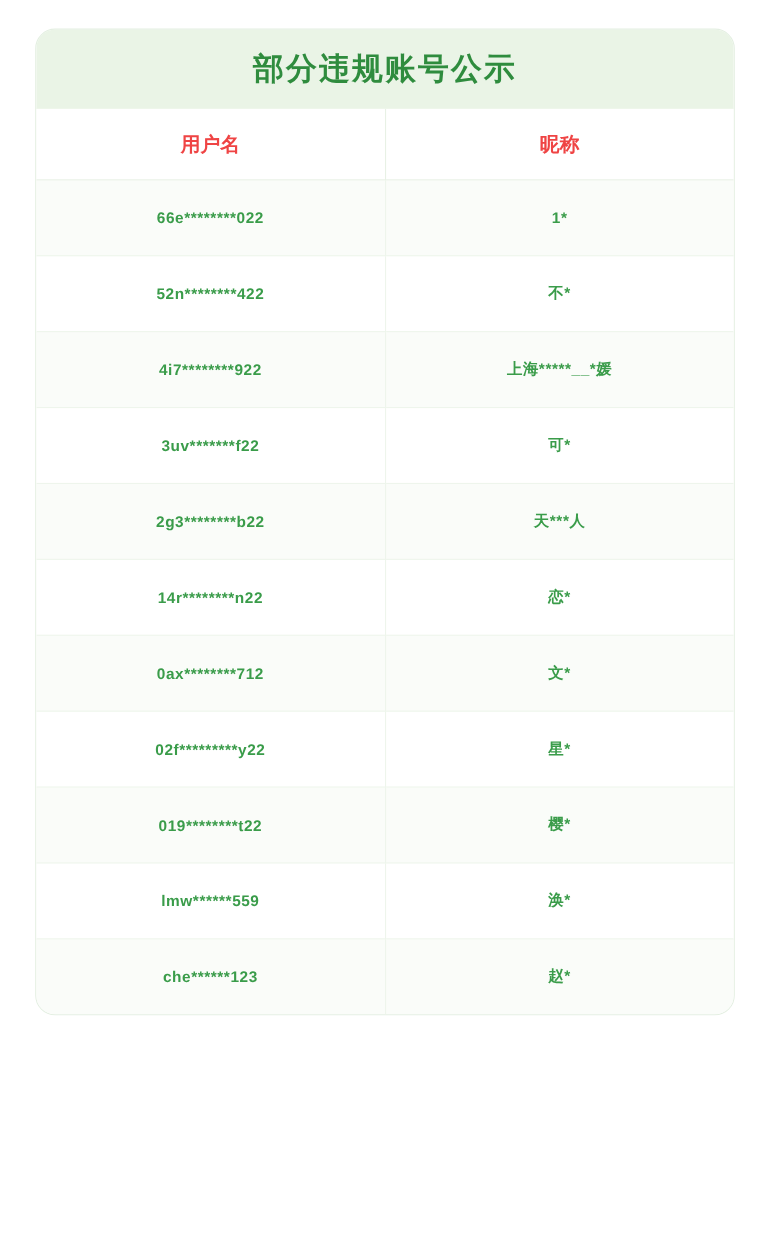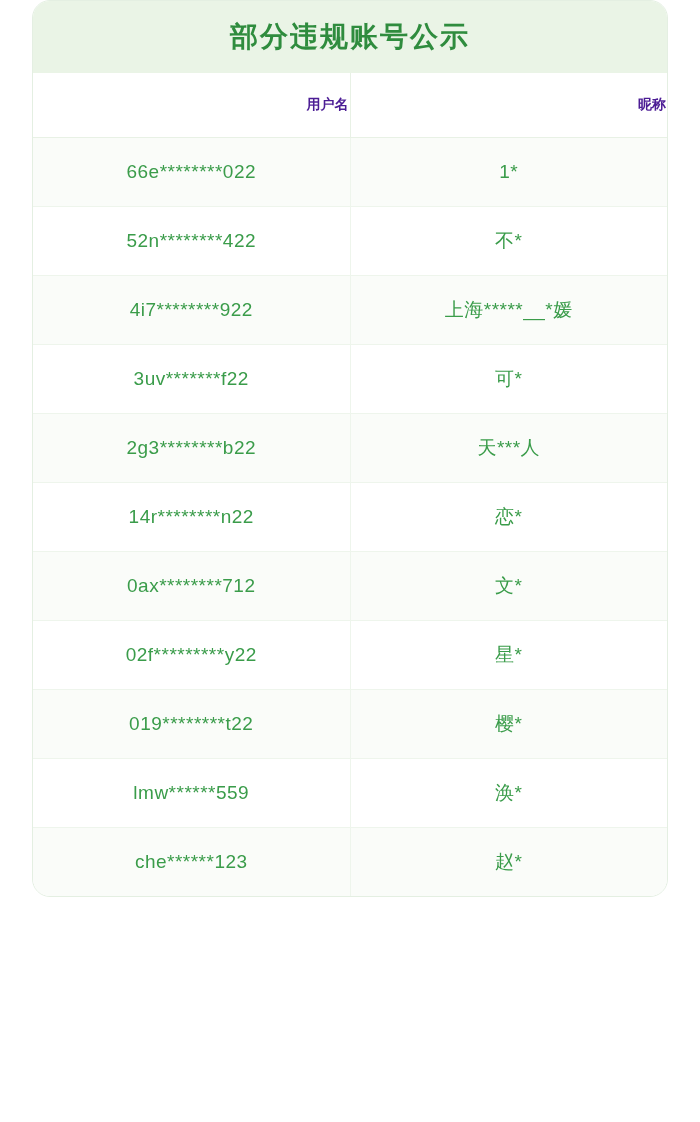--- a/index.html
+++ b/index.html
@@ -12,20 +12,21 @@
   }
   .page {
     width: 700px;
     height: 1122px;
     position: relative;
     background: #ffffff;
     box-sizing: border-box;
     display: flex;
     justify-content: center;
     align-items: flex-start;
+    padding-top: 26px;
   }
   .card {
     width: 636px;
     border-radius: 18px;
     overflow: hidden;
     background: #ffffff;
     border: 1px solid #e4efe2;
     box-sizing: border-box;
   }
   .card-header {
@@ -44,40 +45,41 @@
   table.account-table {
     width: 100%;
     border-collapse: collapse;
     table-layout: fixed;
   }
   table.account-table col.col-user { width: 50%; }
   table.account-table col.col-nick { width: 50%; }
 
   table.account-table th {
     height: 62px;
-    font-size: 14px;
+    font-size: 18px;
     font-weight: bold;
-    color: #4c1d95;
+    color: #ef4444;
     background: #ffffff;
     border-bottom: 1px solid #e8f1e5;
     border-right: 1px solid #e8f1e5;
-    text-align: right;
+    text-align: center;
     vertical-align: middle;
   }
   table.account-table th:last-child { border-right: none; }
 
   table.account-table td {
     height: 66px;
-    font-size: 19px;
+    font-size: 14px;
     color: #3a9c4a;
     text-align: center;
     vertical-align: middle;
     border-bottom: 1px solid #eef5ec;
     border-right: 1px solid #eef5ec;
     letter-spacing: 0.5px;
+    font-weight: bold;
   }
   table.account-table td:last-child { border-right: none; }
 
   table.account-table tbody tr:nth-child(odd) td { background: #fafcf9; }
   table.account-table tbody tr:nth-child(even) td { background: #ffffff; }
   table.account-table tbody tr:last-child td { border-bottom: none; }
 </style>
 </head>
 <body>
 

